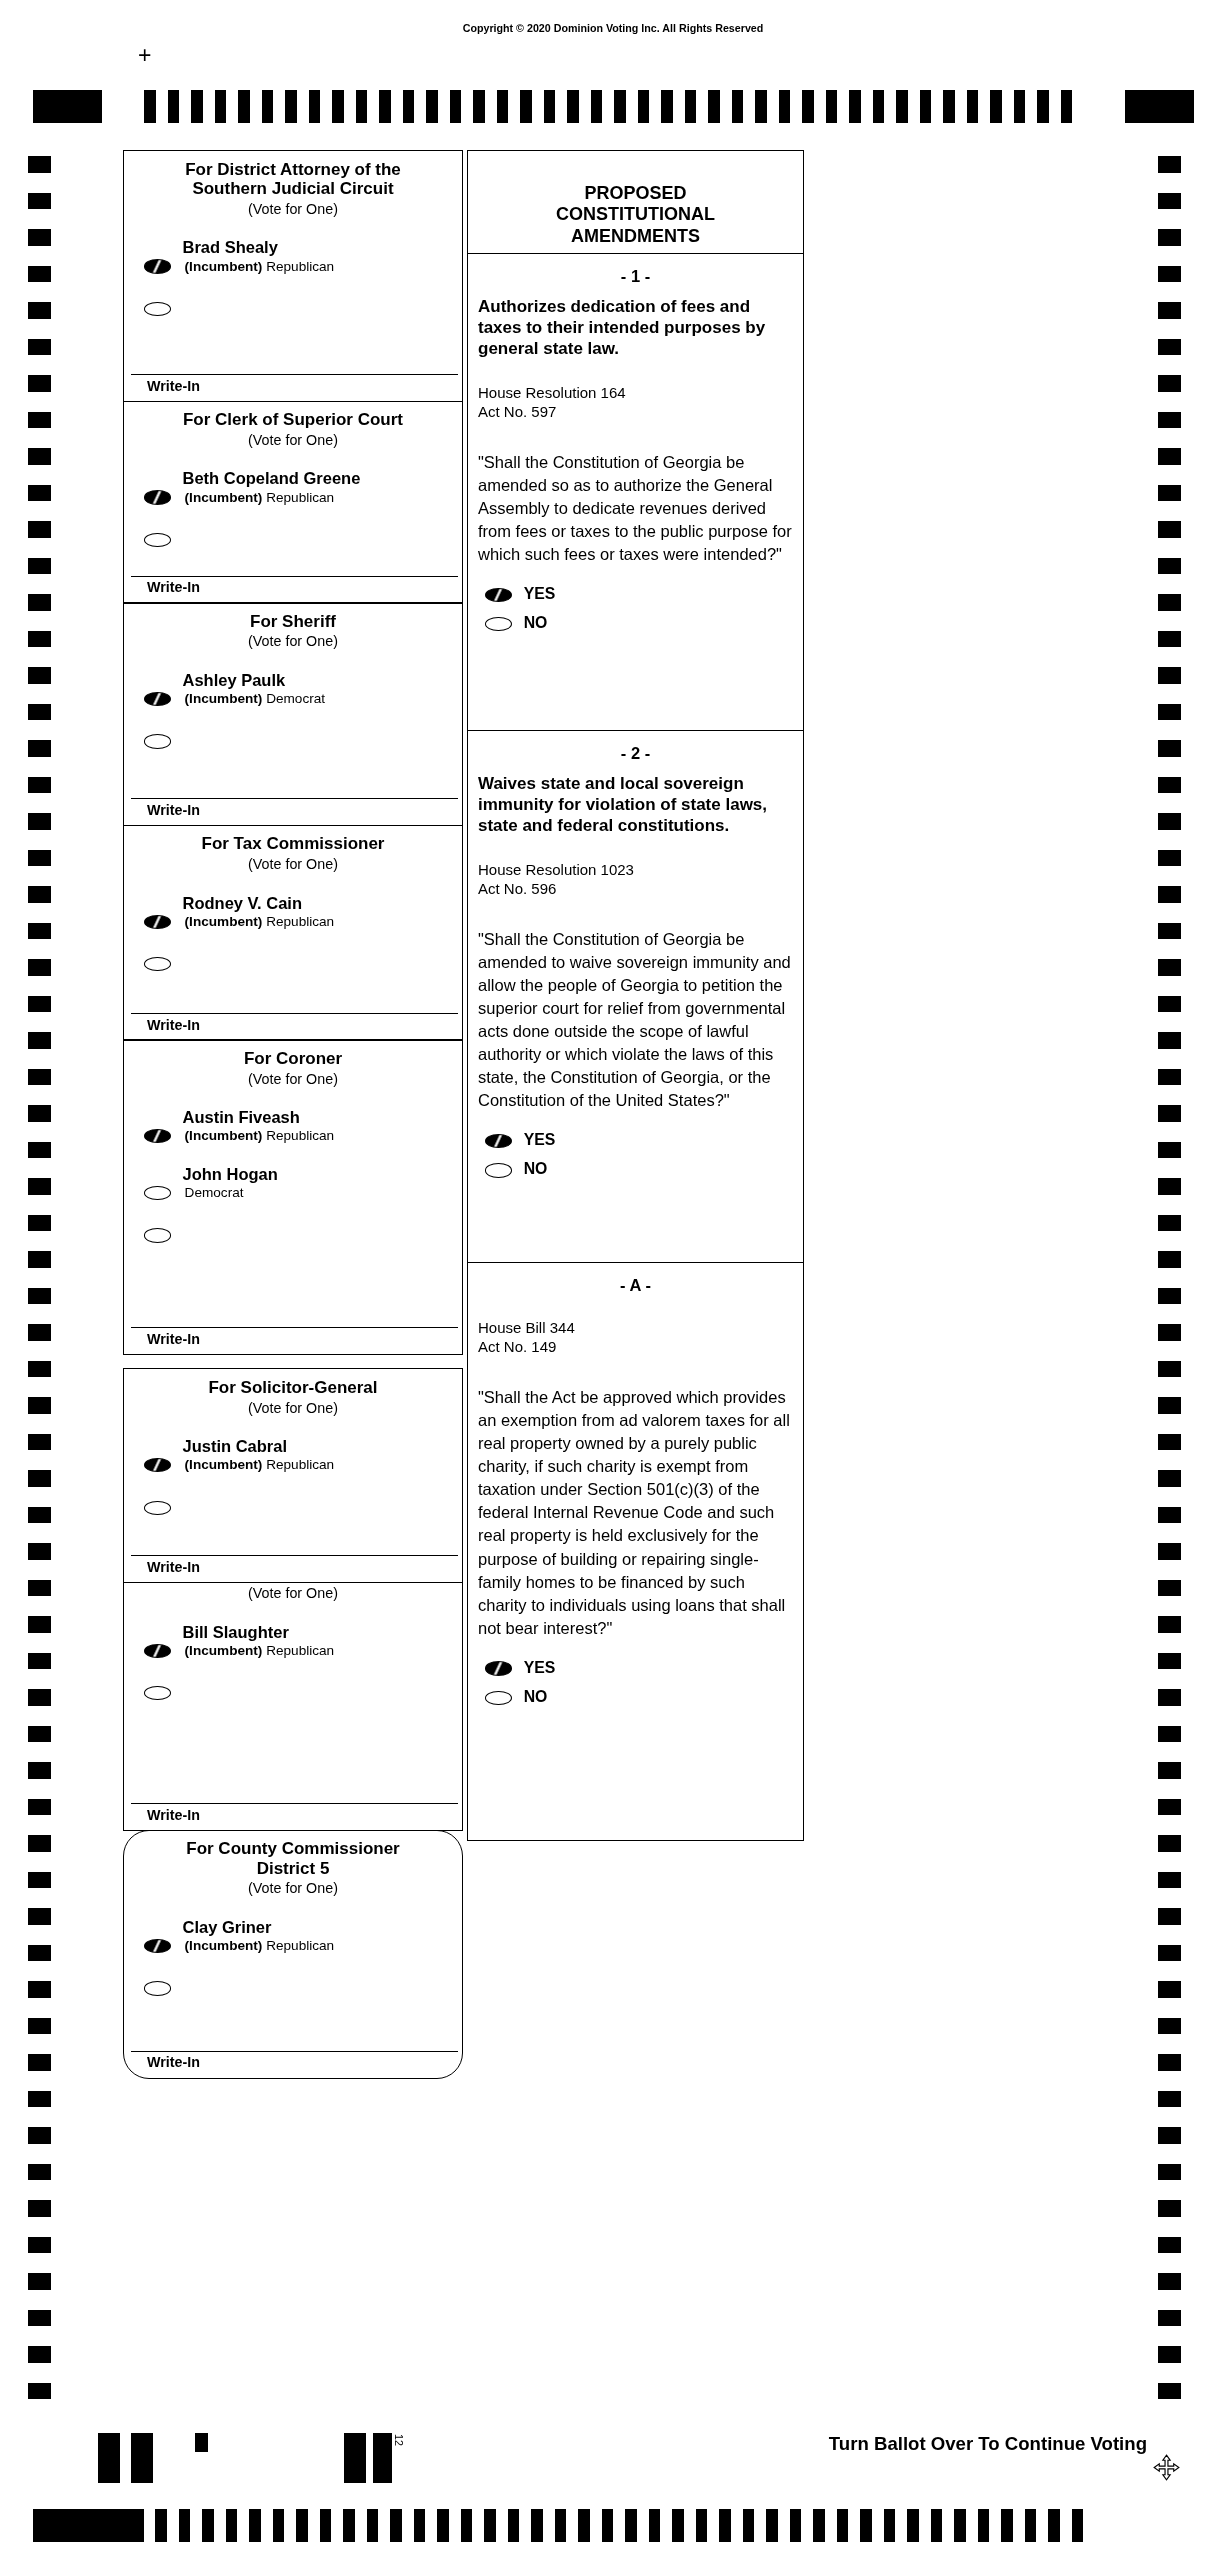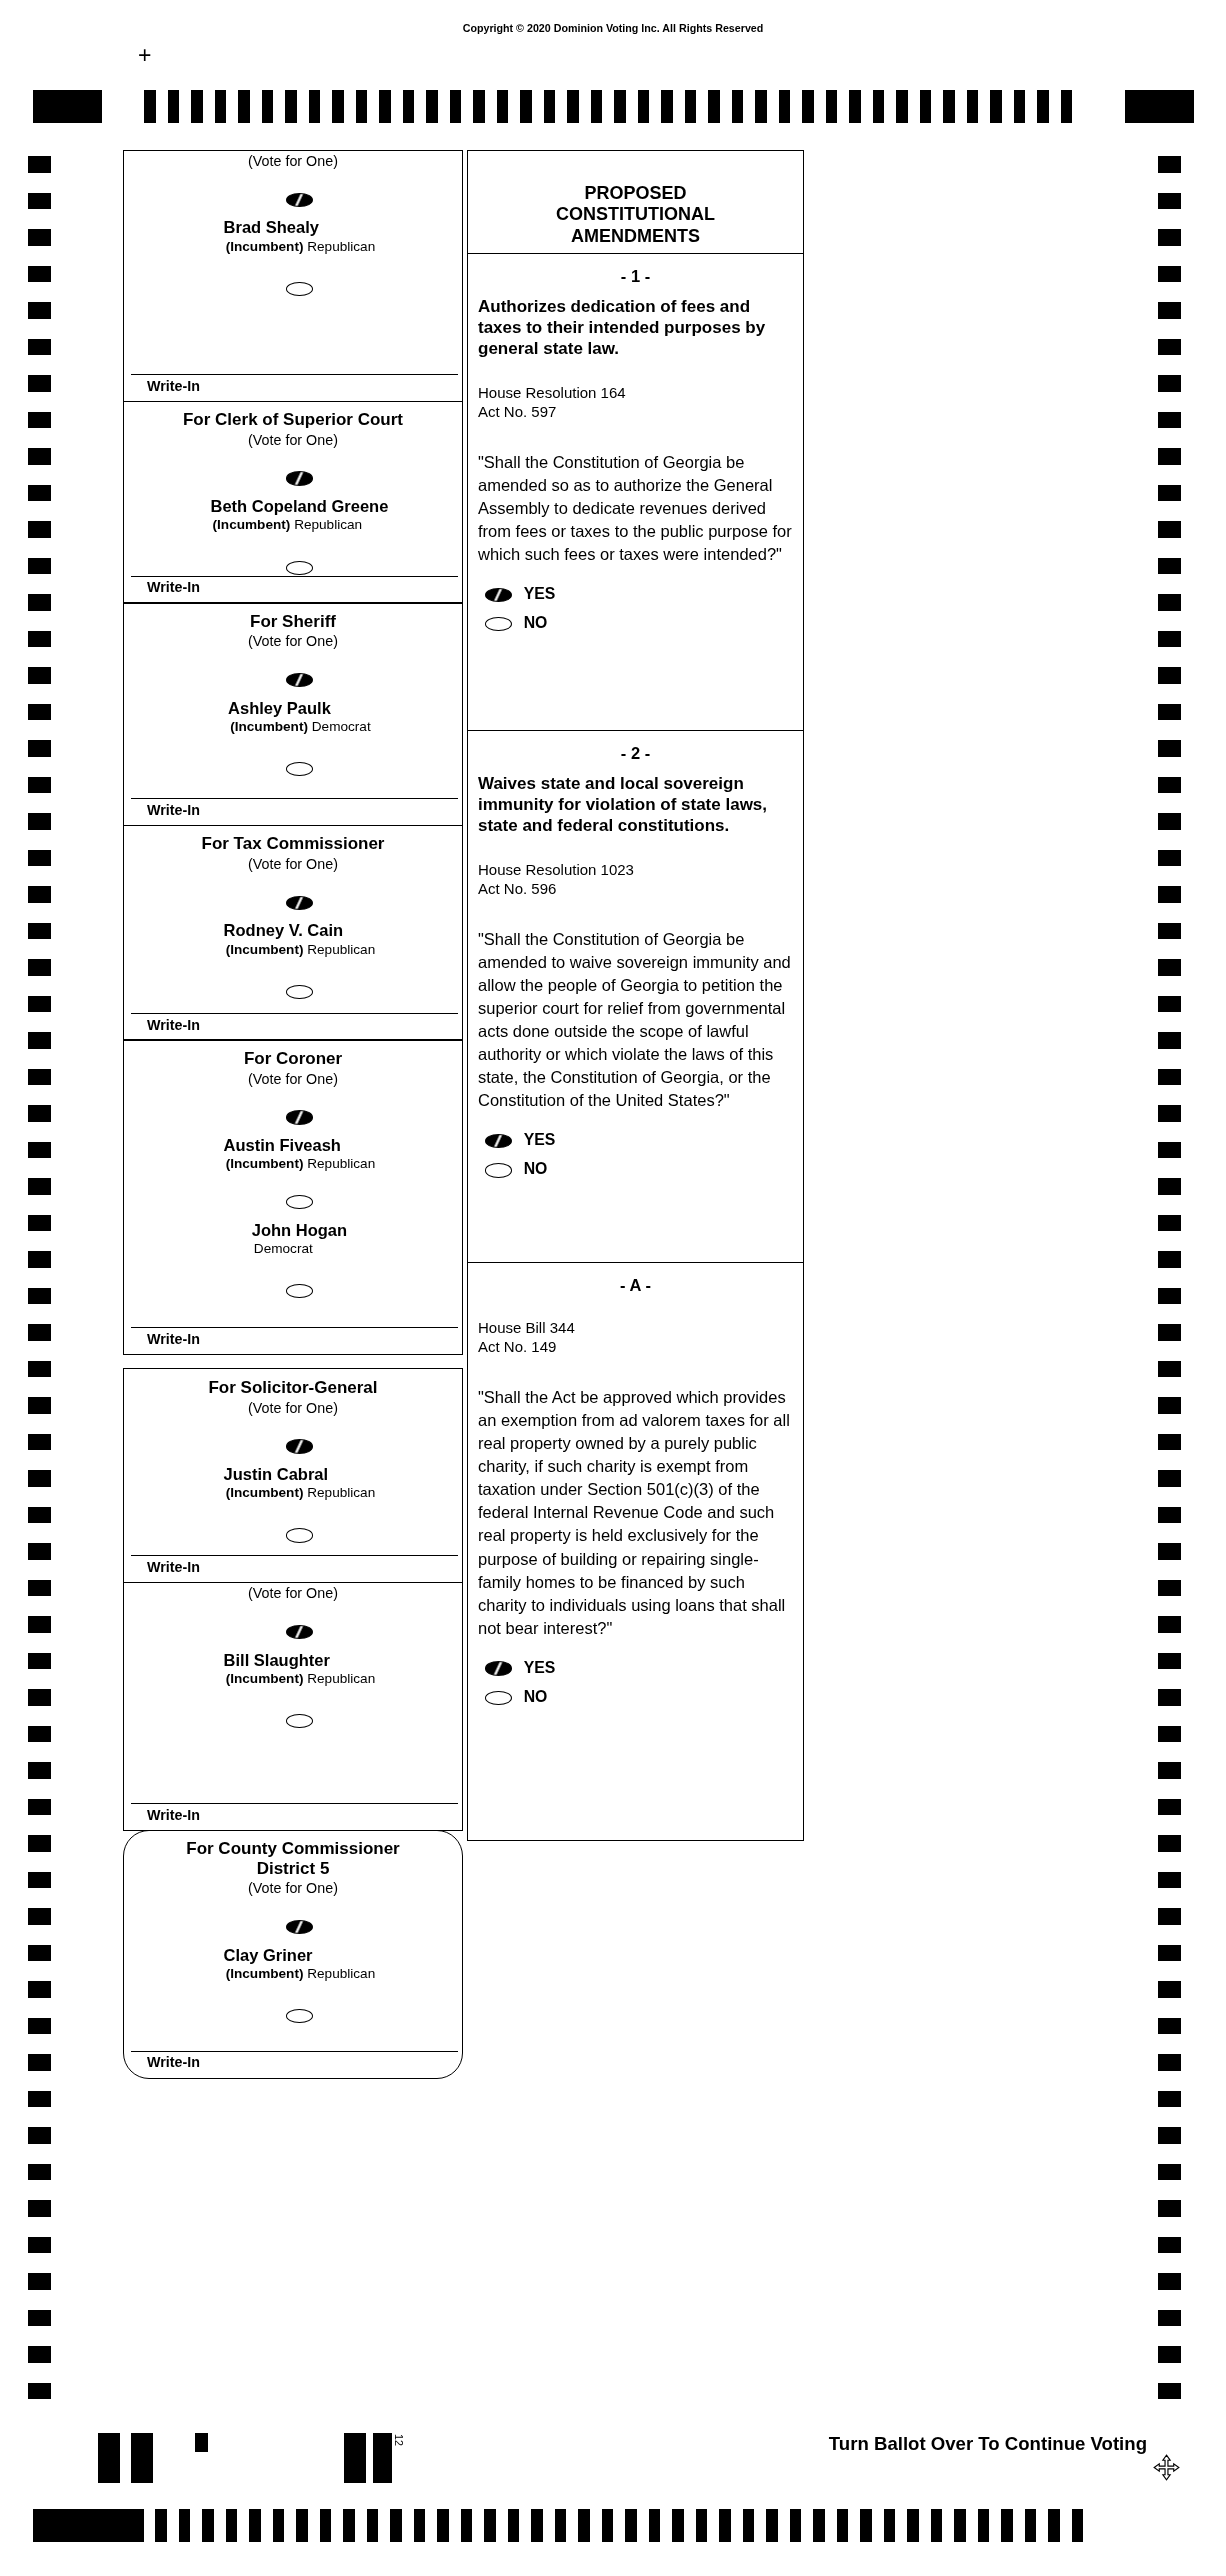--- a/index.html
+++ b/index.html
@@ -26,21 +26,21 @@
   #side-left  { left:28px; }
   #side-right { left:1158px; }
   .smark { width:23px; height:16.5px; background:#000; flex:none; }
 
   
   #left-column { position:absolute; left:123px; top:150px; width:340px; }
   .contest { border:1.4px solid #000; margin-top:-1.4px; display:flex; flex-direction:column; position:relative; }
   .contest:first-child { margin-top:0; }
   .c-title { white-space:pre-line; text-align:center; font-weight:bold; font-size:17px; line-height:1.15; padding:8.6px 5.7px 0; }
   .c-vote  { text-align:center; font-size:14.3px; margin-top:2.1px; }
-  .cand { display:flex; align-items:center; margin:21.5px 7.2px 0 20px; gap:11.5px;flex-direction:column; }
+  .cand { display:flex; align-items:flex-end; margin:21.5px 7.2px 0 20px; gap:11.5px; }
   .cand.empty { margin-top:26px; }
   .oval { width:27px; height:14.3px; border:1.8px solid #000; border-radius:50%; background:#fff; flex:none; margin-top:2.1px; }
   .oval.filled { background:linear-gradient(115deg,#000 41%,#e9e9e9 47%,#e9e9e9 50%,#000 56%); }
   .cand-name { font-weight:bold; font-size:16.5px; line-height:1.1; }
   .cand-party { font-size:13.6px; margin-top:2.1px; margin-left:2.1px; }
   .writein { margin:17px 4.3px 0 7.2px; margin-top:auto; border-top:1.4px solid #000; padding:2.9px 0 7.2px 15.8px; }
   .wi-label { font-weight:bold; font-size:14.3px; }
 
   
   #right-column { position:absolute; left:467px; top:150px; width:337px; border:1.4px solid #000; }
@@ -242,20 +242,22 @@
     <span class="smark"></span>
     <span class="smark"></span>
     <span class="smark"></span>
     <span class="smark"></span>
     <span class="smark"></span>
     <span class="smark"></span>
   </div>
 
 <div id="left-column">
     <div class="contest" style="height: 252px;">
+      <div class="c-title">For District Attorney of the
+Southern Judicial Circuit</div>
       <div class="c-vote">(Vote for One)</div>
       <div class="cand">
         <span class="oval filled"></span>
         <div class="cand-t">
           <div class="cand-name">Brad Shealy</div>
           <div class="cand-party"><b>(Incumbent) </b><span>Republican</span></div>
         </div>
       </div>
       <div class="cand empty">
         <span class="oval"></span>

